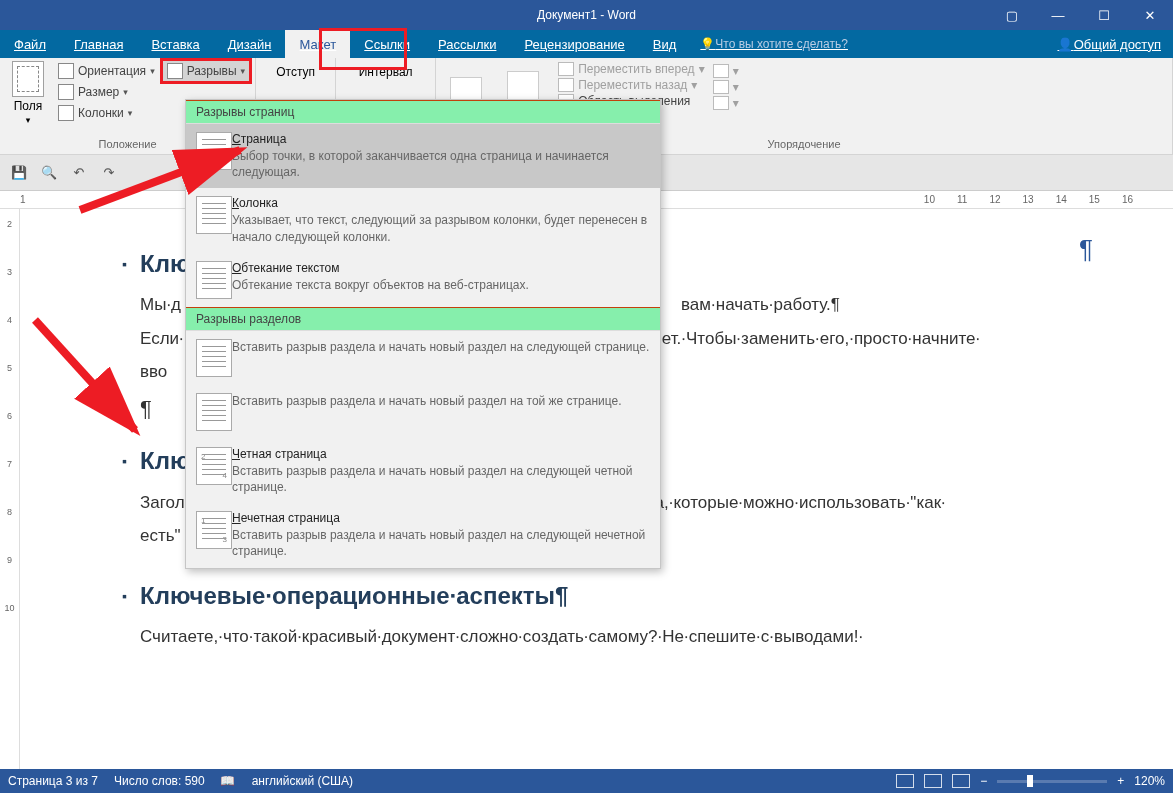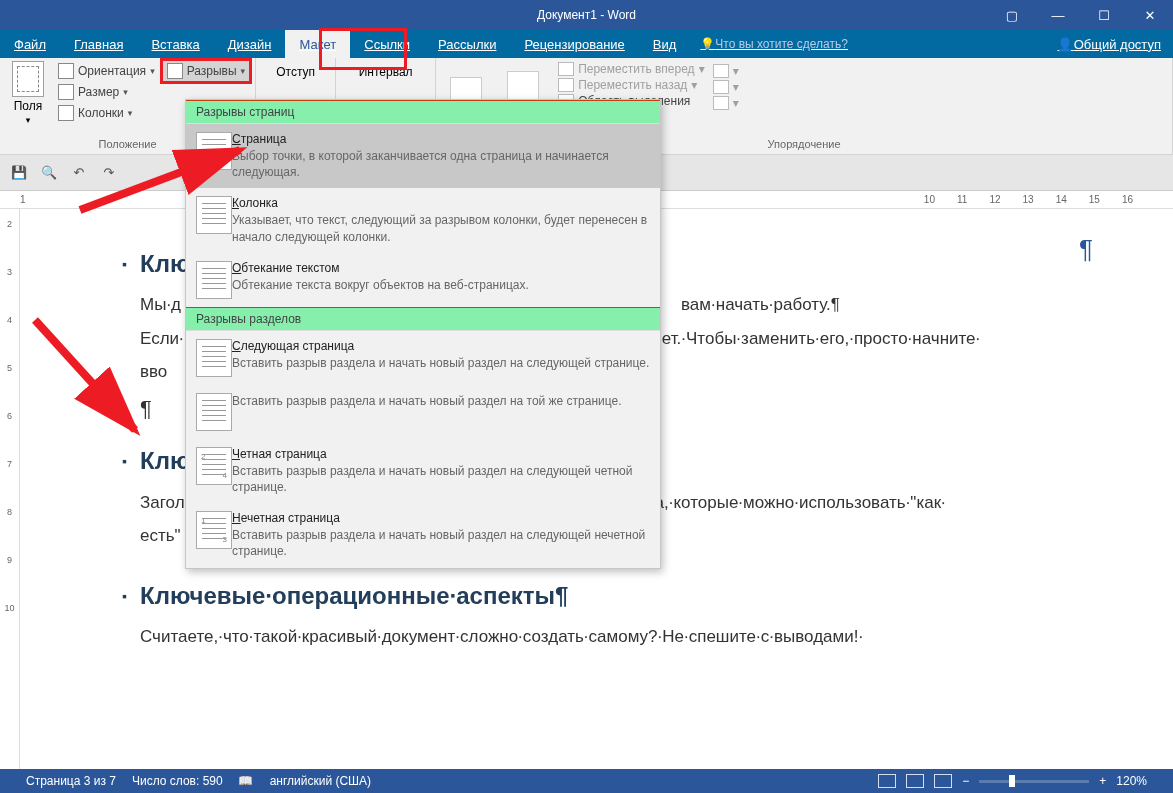--- a/index.html
+++ b/index.html
@@ -39,21 +39,21 @@
 
 .ruler { height: 18px; background: #fff; border-bottom: 1px solid #ddd; display: flex; align-items: center; font-size: 10px; color: #666; padding-left: 20px; gap: 4px; }
 
 .doc-area { position: relative; background: #fff; height: 560px; overflow: hidden; display: flex; }
 .vruler { width: 20px; background: #fff; border-right: 1px solid #ddd; font-size: 9px; color: #666; display: flex; flex-direction: column; align-items: center; gap: 38px; padding-top: 10px; }
 .page { padding: 20px 20px 20px 120px; font-size: 19px; color: #1f3c5c; line-height: 1.6; }
 .page h3 { font-size: 24px; color: #233e5b; margin-top: 16px; margin-bottom: 8px; font-weight: 600; position: relative; }
 .page h3::before { content: "▪"; position: absolute; left: -18px; font-size: 14px; top: 8px; }
 .page p { font-size: 17px; color: #333; margin-bottom: 6px; }
 
-.statusbar { position: absolute; bottom: 0; left: 0; right: 0; height: 24px; background: #2b579a; color: #fff; display: flex; align-items: center; font-size: 12px; padding: 0 26px; gap: 16px; }
+.statusbar { position: absolute; bottom: 0; left: 0; right: 0; height: 24px; background: #2b579a; color: #fff; display: flex; align-items: center; font-size: 12px; padding: 0 8px; gap: 16px; }
 .statusbar .right { margin-left: auto; display: flex; align-items: center; gap: 10px; }
 .statusbar .sicon { width: 18px; height: 14px; border: 1px solid #fff; opacity: 0.8; }
 .zoom-slider { width: 110px; height: 3px; background: #5a7bb0; position: relative; }
 .zoom-slider .thumb { width: 6px; height: 12px; background: #fff; position: absolute; left: 30px; top: -5px; }
 
 .dropdown-menu { position: absolute; top: 99px; left: 185px; width: 476px; background: #f1f1f1; border: 1px solid #c6c6c6; box-shadow: 2px 3px 8px rgba(0,0,0,0.25); z-index: 100; font-size: 12px; }
 .dropdown-menu .section-header { background: #86efac; padding: 4px 10px; font-weight: 400; color: #444; border-top: 1px solid #c2410c; border-bottom: 1px solid #ddd; }
 .menu-item { display: flex; padding: 8px 10px; align-items: flex-start; }
 .menu-item.highlighted { background: #c8c8c8; }
 .menu-item .micon { width: 36px; height: 38px; border: 1px solid #aaa; background: #fff; flex-shrink: 0; position: relative; }
@@ -238,21 +238,20 @@
     <div class="micon lines"></div>
     <div class="mtext">
       <div class="mtitle"><span class="ul">О</span>бтекание текстом</div>
       <div class="mdesc">Обтекание текста вокруг объектов на веб-страницах.</div>
     </div>
   </div>
   <div class="section-header">Разрывы разделов</div>
   <div class="menu-item">
     <div class="micon lines"></div>
     <div class="mtext">
-      <div class="mtitle"><span class="ul">С</span>ледующая страница</div>
       <div class="mdesc">Вставить разрыв раздела и начать новый раздел на следующей странице.</div>
     </div>
   </div>
   <div class="menu-item">
     <div class="micon lines"></div>
     <div class="mtext">
       <div class="mdesc">Вставить разрыв раздела и начать новый раздел на той же странице.</div>
     </div>
   </div>
   <div class="menu-item">

